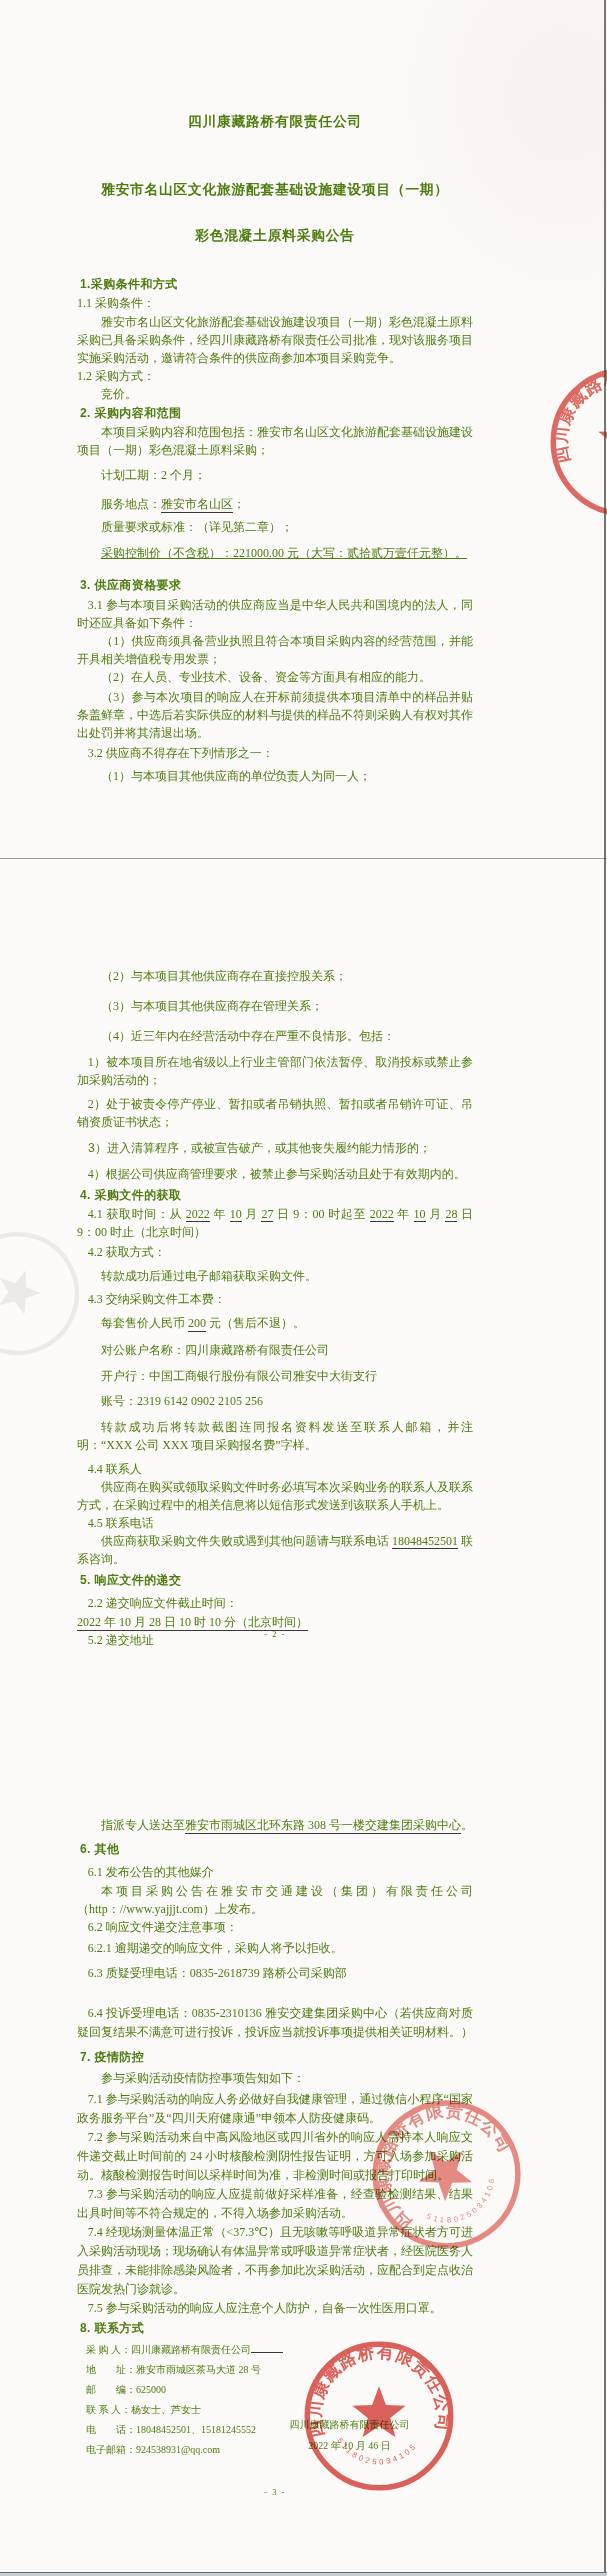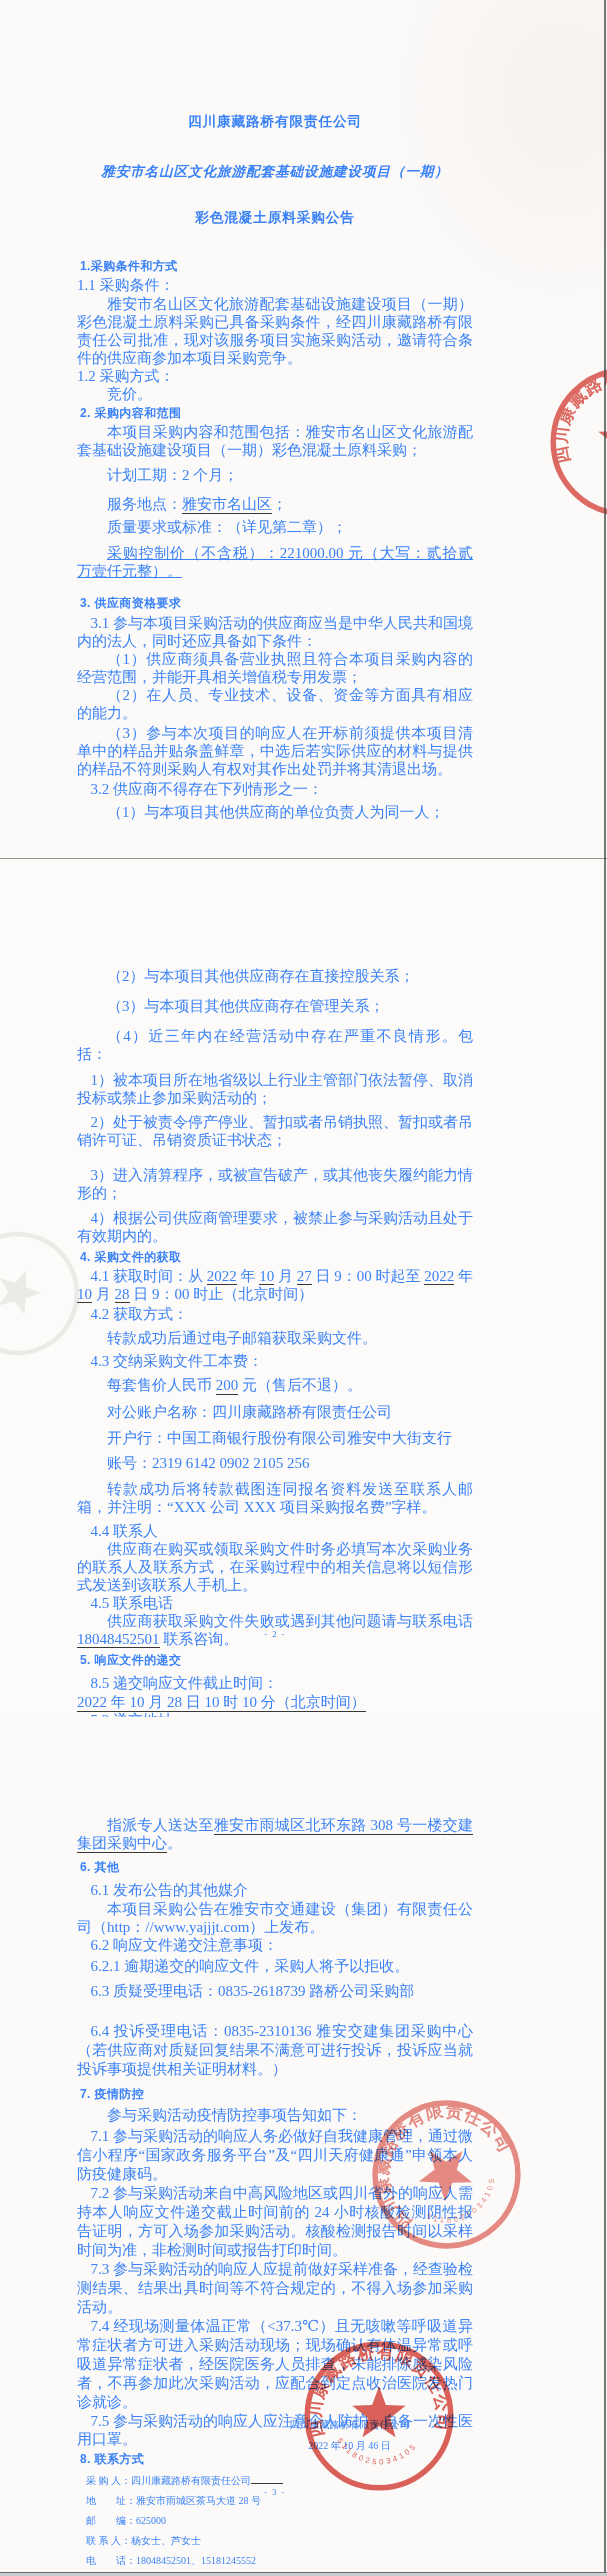--- a/index.html
+++ b/index.html
@@ -1,30 +1,30 @@
 <!DOCTYPE html>
 <html style="font-size:12px"><head>
 <meta charset="utf-8">
 <style>
   html,body{margin:0;padding:0;background:#eceae7;}
   .wrap{position:relative;width:607px;height:2576px;background:#f8f7f5;overflow:hidden;
-        font-family:"Liberation Serif","DejaVu Serif",serif;color:#3b82f6;}
+        font-family:"Liberation Serif","DejaVu Serif",serif;color:#4d7c0f;}
   .page{position:absolute;left:0;width:607px;overflow:hidden;}
   #pg1{top:0;height:858px;background:#fbfaf8;}
   #pg2{top:859px;height:858px;background:#fcfbf9;}
   #pg3{top:1717px;height:854px;background:#fbfaf8;}
   .content{position:absolute;left:77px;top:0;width:396px;}
   .sep{position:absolute;left:0;width:607px;height:1.5px;background:#9a9894;}
   .edge-r{position:absolute;top:0;right:1.5px;width:1.5px;height:2576px;background:#4c4a48;opacity:.75;}
   .edge-b{position:absolute;left:0;bottom:0;width:607px;height:3px;background:#c9ccce;border-top:1.5px solid #6a6a68;}
   .t1{font-family:"Liberation Sans","DejaVu Sans",sans-serif;font-weight:bold;font-size:13.7px;
       line-height:20px;text-align:center;letter-spacing:0.8px;margin:0;}
   .h{font-family:"Liberation Sans","DejaVu Sans",sans-serif;font-weight:bold;font-size:12px;
      line-height:20px;margin:0 0 0 3px;letter-spacing:0.4px;}
-  .p{font-size:15px;line-height:18px;margin:0;text-align:justify;}
+  .p{font-size:12px;line-height:18px;margin:0;text-align:justify;}
   .ind2{text-indent:2em;}
   .ind1{text-indent:.9em;}
   .lh25{line-height:19px;}
   .u{border-bottom:0.8px solid #3a3836;padding-bottom:0.8px;}
   .ul-blank{display:inline-block;width:32px;height:8.4px;border-bottom:0.8px solid #3a3836;}
   .pagenum{position:absolute;left:77px;width:396px;text-align:center;font-size:8.4px;
            letter-spacing:1.5px;line-height:10.6px;}
   .contact{font-size:10px;line-height:20px;margin:0 0 0 9px;white-space:pre-wrap;}
   .sign{position:absolute;left:251px;width:197px;text-align:center;font-size:10px;line-height:21px;}
   .seal{position:absolute;mix-blend-mode:multiply;}
@@ -34,21 +34,21 @@
 </style>
 </head>
 <body>
 
 <div class="wrap">
 
   <div class="page" id="pg1">
     <div class="tint"></div>
     <div class="content" style="padding-top:112px;">
       <p class="t1">四川康藏路桥有限责任公司</p>
-      <p class="t1" style="margin-top:30px;font-style:italic;">雅安市名山区文化旅游配套基础设施建设项目（一期）</p>
+      <p class="t1" style="margin-top:48px;">雅安市名山区文化旅游配套基础设施建设项目（一期）</p>
       <p class="t1" style="margin-top:26px;">彩色混凝土原料采购公告</p>
 
       <p class="h" style="margin-top:28px;">1.采购条件和方式</p>
       <p class="p">1.1 采购条件：</p>
       <p class="p ind2" style="margin-top:0.8px;">雅安市名山区文化旅游配套基础设施建设项目（一期）彩色混凝土原料采购已具备采购条件，经四川康藏路桥有限责任公司批准，现对该服务项目实施采购活动，邀请符合条件的供应商参加本项目采购竞争。</p>
       <p class="p">1.2 采购方式：</p>
       <p class="p ind2">竞价。</p>
 
       <p class="h">2. 采购内容和范围</p>
       <p class="p ind2">本项目采购内容和范围包括：雅安市名山区文化旅游配套基础设施建设项目（一期）彩色混凝土原料采购；</p>
@@ -78,40 +78,40 @@
   </div>
   <div class="sep" style="top:858px;"></div>
 
   <div class="page" id="pg2">
     <div class="content" style="padding-top:108px;">
       <p class="p ind2">（2）与本项目其他供应商存在直接控股关系；</p>
       <p class="p ind2" style="margin-top:12px;">（3）与本项目其他供应商存在管理关系；</p>
       <p class="p ind2" style="margin-top:12px;">（4）近三年内在经营活动中存在严重不良情形。包括：</p>
       <p class="p ind1" style="margin-top:8.4px;">1）被本项目所在地省级以上行业主管部门依法暂停、取消投标或禁止参加采购活动的；</p>
       <p class="p ind1" style="margin-top:6px;">2）处于被责令停产停业、暂扣或者吊销执照、暂扣或者吊销许可证、吊销资质证书状态；</p>
-      <p class="p ind1" style="margin-top:17px;">3）进入清算程序，或被宣告破产，或其他丧失履约能力情形的；</p>
+      <p class="p ind1" style="margin-top:9px;font-family:Liberation Mono, monospace;">3）进入清算程序，或被宣告破产，或其他丧失履约能力情形的；</p>
       <p class="p ind1" style="margin-top:6.8px;">4）根据公司供应商管理要求，被禁止参与采购活动且处于有效期内的。</p>
 
       <p class="h" style="margin-top:1.5px;">4. 采购文件的获取</p>
       <p class="p ind1"><span>4.1 获取时间：从 </span><span class="u">2022</span><span> 年 </span><span class="u">10</span><span> 月 </span><span class="u">27</span><span> 日 9：00 时起至 </span><span class="u">2022</span><span> 年 </span><span class="u">10</span><span> 月 </span><span class="u">28</span><span> 日 9：00 时止（北京时间）</span></p>
       <p class="p ind1" style="margin-top:2.3px;">4.2 获取方式：</p>
       <p class="p ind2" style="margin-top:6px;">转款成功后通过电子邮箱获取采购文件。</p>
       <p class="p ind1" style="margin-top:4.6px;">4.3 交纳采购文件工本费：</p>
       <p class="p ind2" style="margin-top:6.8px;"><span>每套售价人民币 </span><span class="u">200</span><span> 元（售后不退）。</span></p>
       <p class="p ind2" style="margin-top:8.4px;">对公账户名称：四川康藏路桥有限责任公司</p>
       <p class="p ind2" style="margin-top:8.4px;">开户行：中国工商银行股份有限公司雅安中大街支行</p>
       <p class="p ind2" style="margin-top:6.8px;">账号：2319 6142 0902 2105 256</p>
       <p class="p ind2" style="margin-top:7.6px;">转款成功后将转款截图连同报名资料发送至联系人邮箱，并注明：“XXX 公司 XXX 项目采购报名费”字样。</p>
       <p class="p ind1" style="margin-top:6px;">4.4 联系人</p>
       <p class="p ind2">供应商在购买或领取采购文件时务必填写本次采购业务的联系人及联系方式，在采购过程中的相关信息将以短信形式发送到该联系人手机上。</p>
       <p class="p ind1">4.5 联系电话</p>
       <p class="p ind2"><span>供应商获取采购文件失败或遇到其他问题请与联系电话 </span><span class="u">18048452501</span><span> 联系咨询。</span></p>
 
       <p class="h" style="margin-top:2.3px;">5. 响应文件的递交</p>
-      <p class="p ind1" style="margin-top:3.8px;">8.5 递交响应文件截止时间：</p>
+      <p class="p ind1" style="margin-top:3.8px;">2.2 递交响应文件截止时间：</p>
       <p class="p" style="margin-top:1.5px;"><span class="u">2022 年 10 月 28 日 10 时 10 分（北京时间）</span></p>
       <p class="p ind1">5.2 递交地址</p>
     </div>
     <div class="pagenum" style="top:771px;">- 2 -</div>
 
     <svg class="seal" style="left:-47px;top:370px;width:129px;height:129px;opacity:.16;transform:rotate(20deg);" viewBox="0 0 200 200">
       <circle cx="100" cy="100" r="92" fill="none" stroke="#9a948e" stroke-width="7"></circle>
       <polygon points="100,62 108.8,85.9 134.2,86.9 114.3,102.6 121.2,127.1 100,113 78.8,127.1 85.7,102.6 65.8,86.9 91.2,85.9" fill="#9a948e"></polygon>
     </svg>
   </div>

